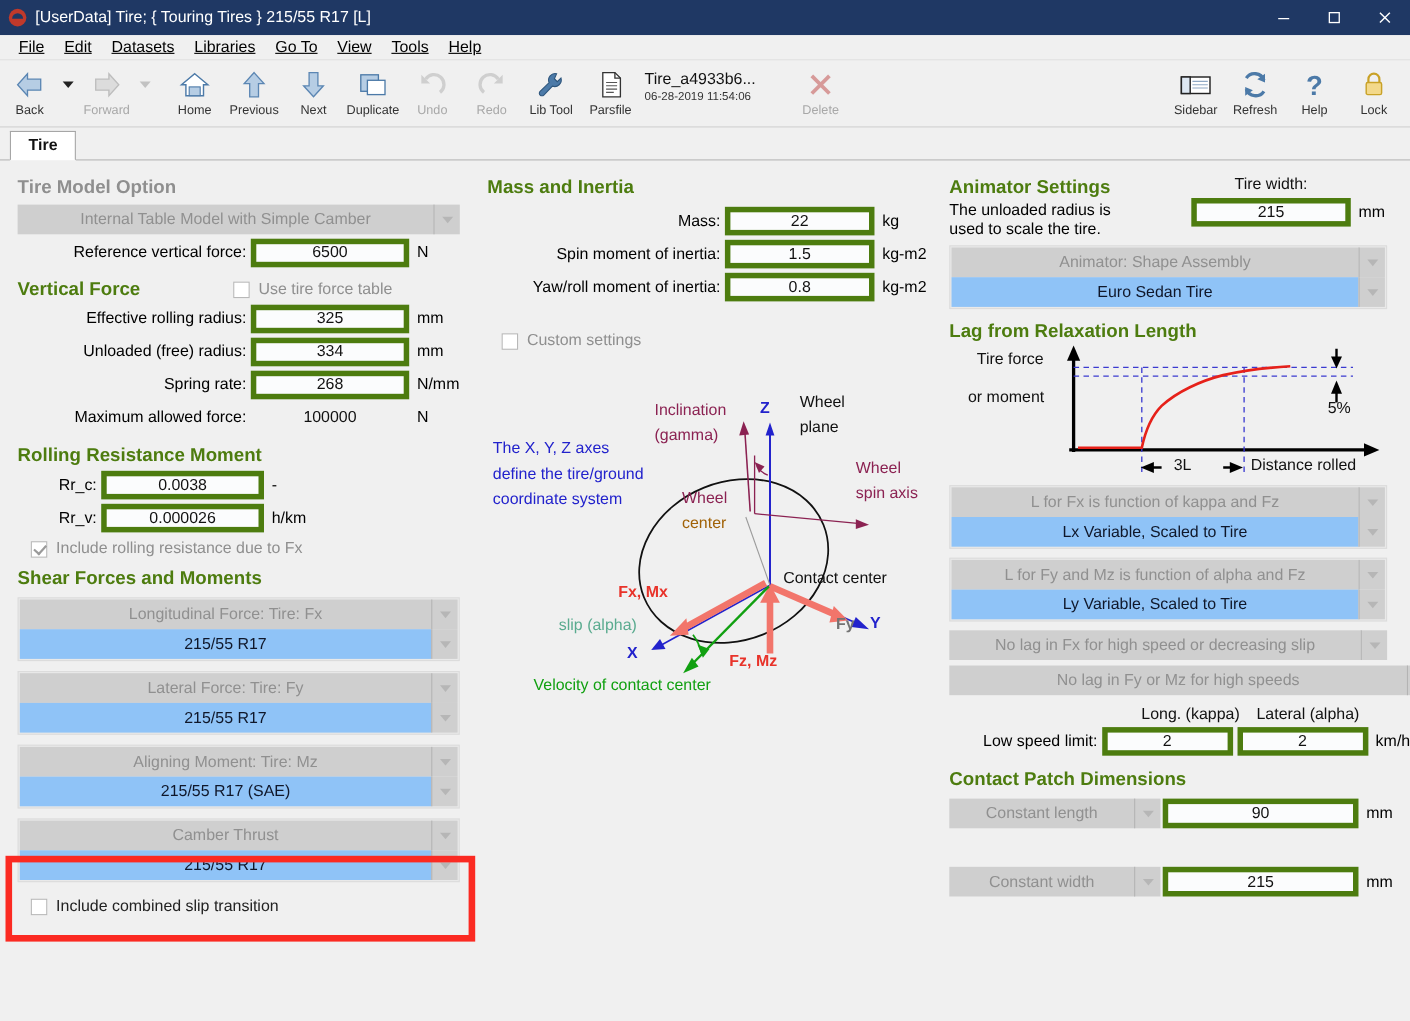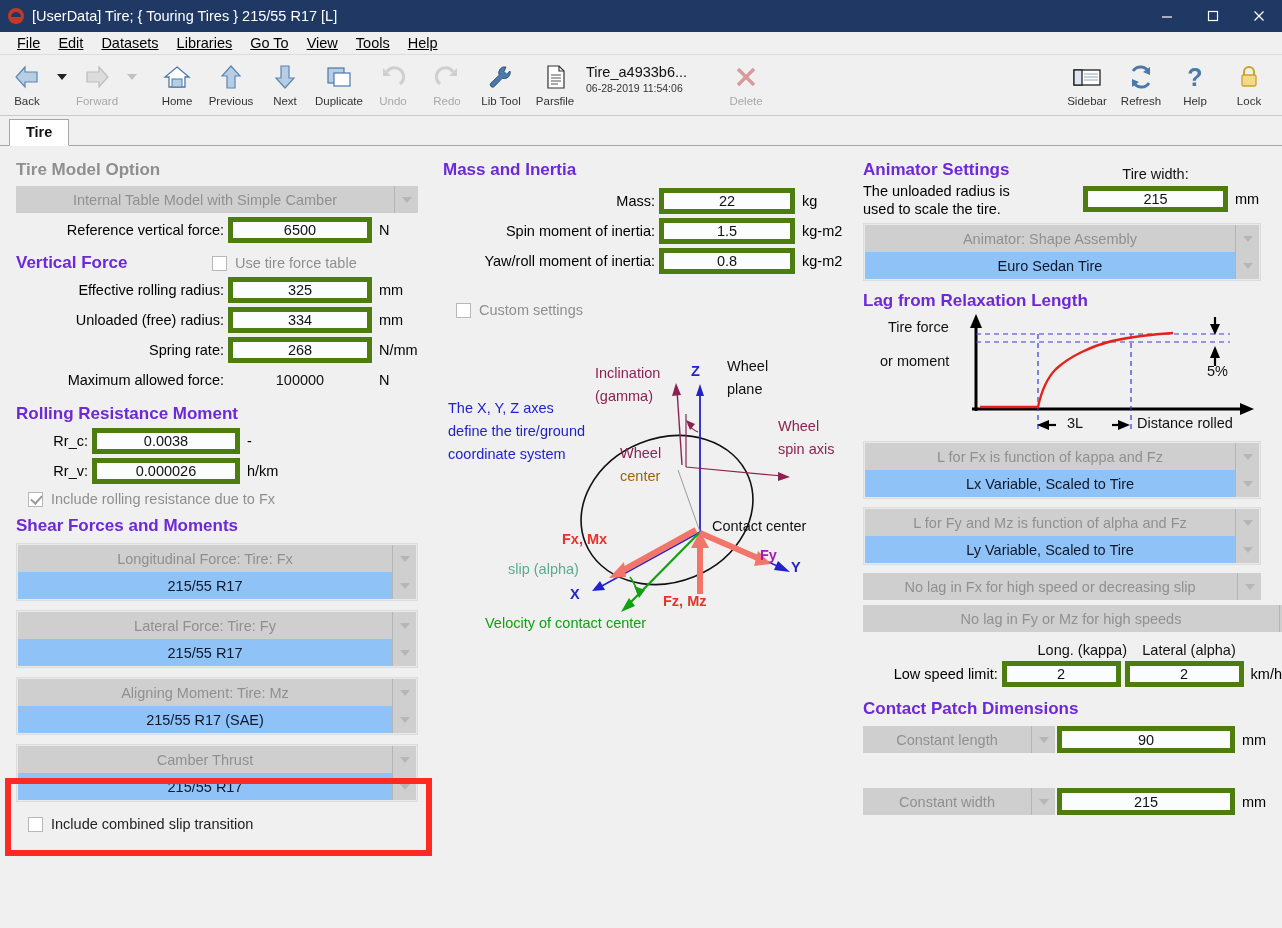--- a/index.html
+++ b/index.html
@@ -64,21 +64,21 @@
             padding:4px 16px 5px 16px;font-weight:bold;font-size:14.5px;
             position:relative;top:1px;}
 
   
   #page{position:relative;height:766px;background:#f0f0f0;text-decoration:underline;}
   .col{position:absolute;top:0;}
   #colL{left:0;width:440px;}
   #colM{left:440px;width:420px;}
   #colR{left:860px;width:422px;}
 
-  h3.sec{font-size:17px;font-weight:bold;margin:0;color:#6d28d9;}
+  h3.sec{font-size:17px;font-weight:bold;margin:0;color:#4d7c0f;}
   h3.sec.dim{color:#8f8f8f;font-weight:bold;}
 
   .row{display:flex;align-items:center;margin-top:4px;}
   .lbl{text-align:right;font-size:14.5px;color:#000;white-space:nowrap;}
   .fld{
     background:#fbfcfd;border:5px solid #4d7c0f;height:26px;
     display:flex;align-items:center;justify-content:center;
     font-size:14.5px;color:#111;
   }
   .fld.nob{border-color:transparent;background:transparent;}
@@ -561,29 +561,29 @@
 
       <div class="dtxt" style="left:180px;top:95px;color:#8b2252;">Wheel</div>
       <div class="dtxt" style="left:180px;top:118px;color:#a16207;">center</div>
 
       <div class="dtxt" style="left:272px;top:168px;color:#111;">Contact center</div>
 
       <div class="dtxt" style="left:122px;top:181px;color:#e8332a;font-weight:bold;">Fx, Mx</div>
       <div class="dtxt" style="left:68px;top:211px;color:#5aab8f;">slip (alpha)</div>
       <div class="dtxt" style="left:130px;top:236px;color:#2222cc;font-weight:bold;">X</div>
       <div class="dtxt" style="left:223px;top:243px;color:#e8332a;font-weight:bold;">Fz, Mz</div>
-      <div class="dtxt" style="left:320px;top:197px;color:#a21caf;font-weight:bold;">Fy</div>
+      <div class="dtxt" style="left:320px;top:210px;color:#737373;font-weight:bold;">Fy</div>
       <div class="dtxt" style="left:351px;top:209px;color:#2222cc;font-weight:bold;">Y</div>
       <div class="dtxt" style="left:45px;top:265px;color:#11a011;">Velocity of contact center</div>
     </div>
   </div>
 
   <div class="col" id="colR">
 
-    <div style="display:flex;margin-top:14px;align-items:center;">
+    <div style="display:flex;margin-top:14px;">
       <div style="width:220px;margin-left:3px;">
         <h3 class="sec">Animator Settings</h3>
         <div class="mini" style="margin-top:3px">The unloaded radius is</div>
         <div class="mini" style="margin-top:2px">used to scale the tire.</div>
       </div>
       <div style="width:190px;">
         <div style="text-align:center;width:145px">Tire width:</div>
         <div style="display:flex;align-items:center;margin-top:4px">
           <div class="fld" style="width:145px">215</div>
           <div class="unit">mm</div>

